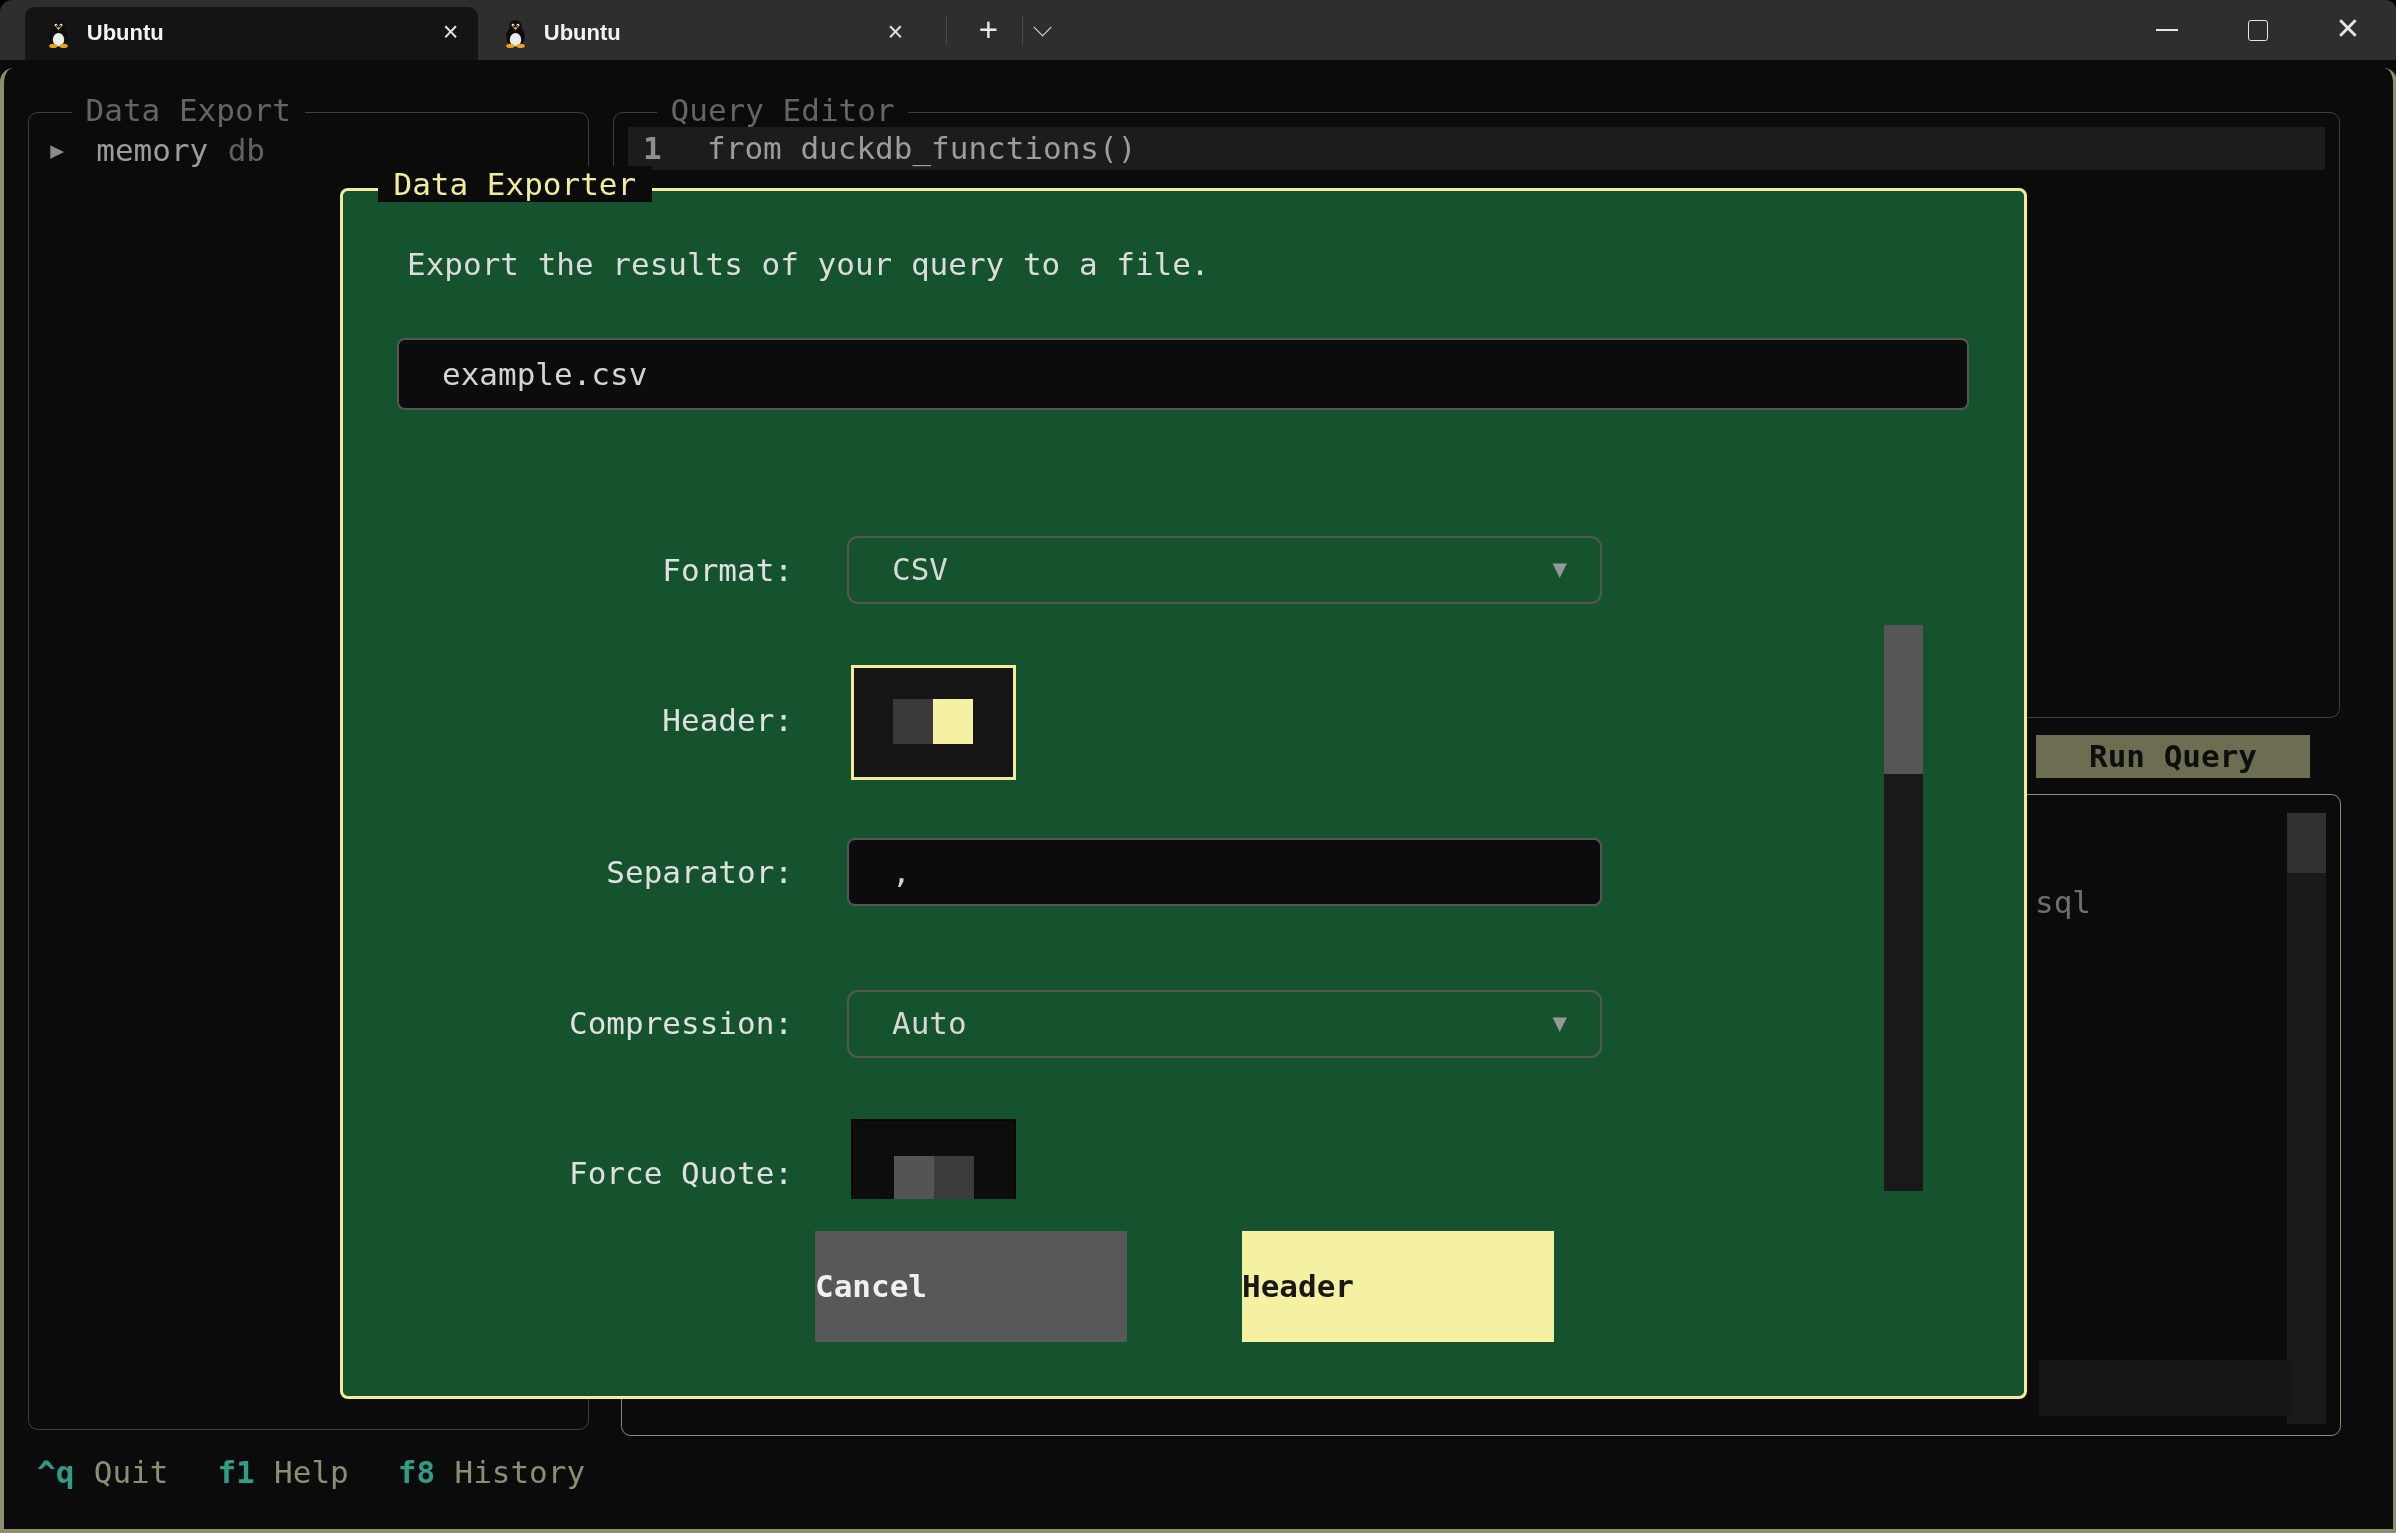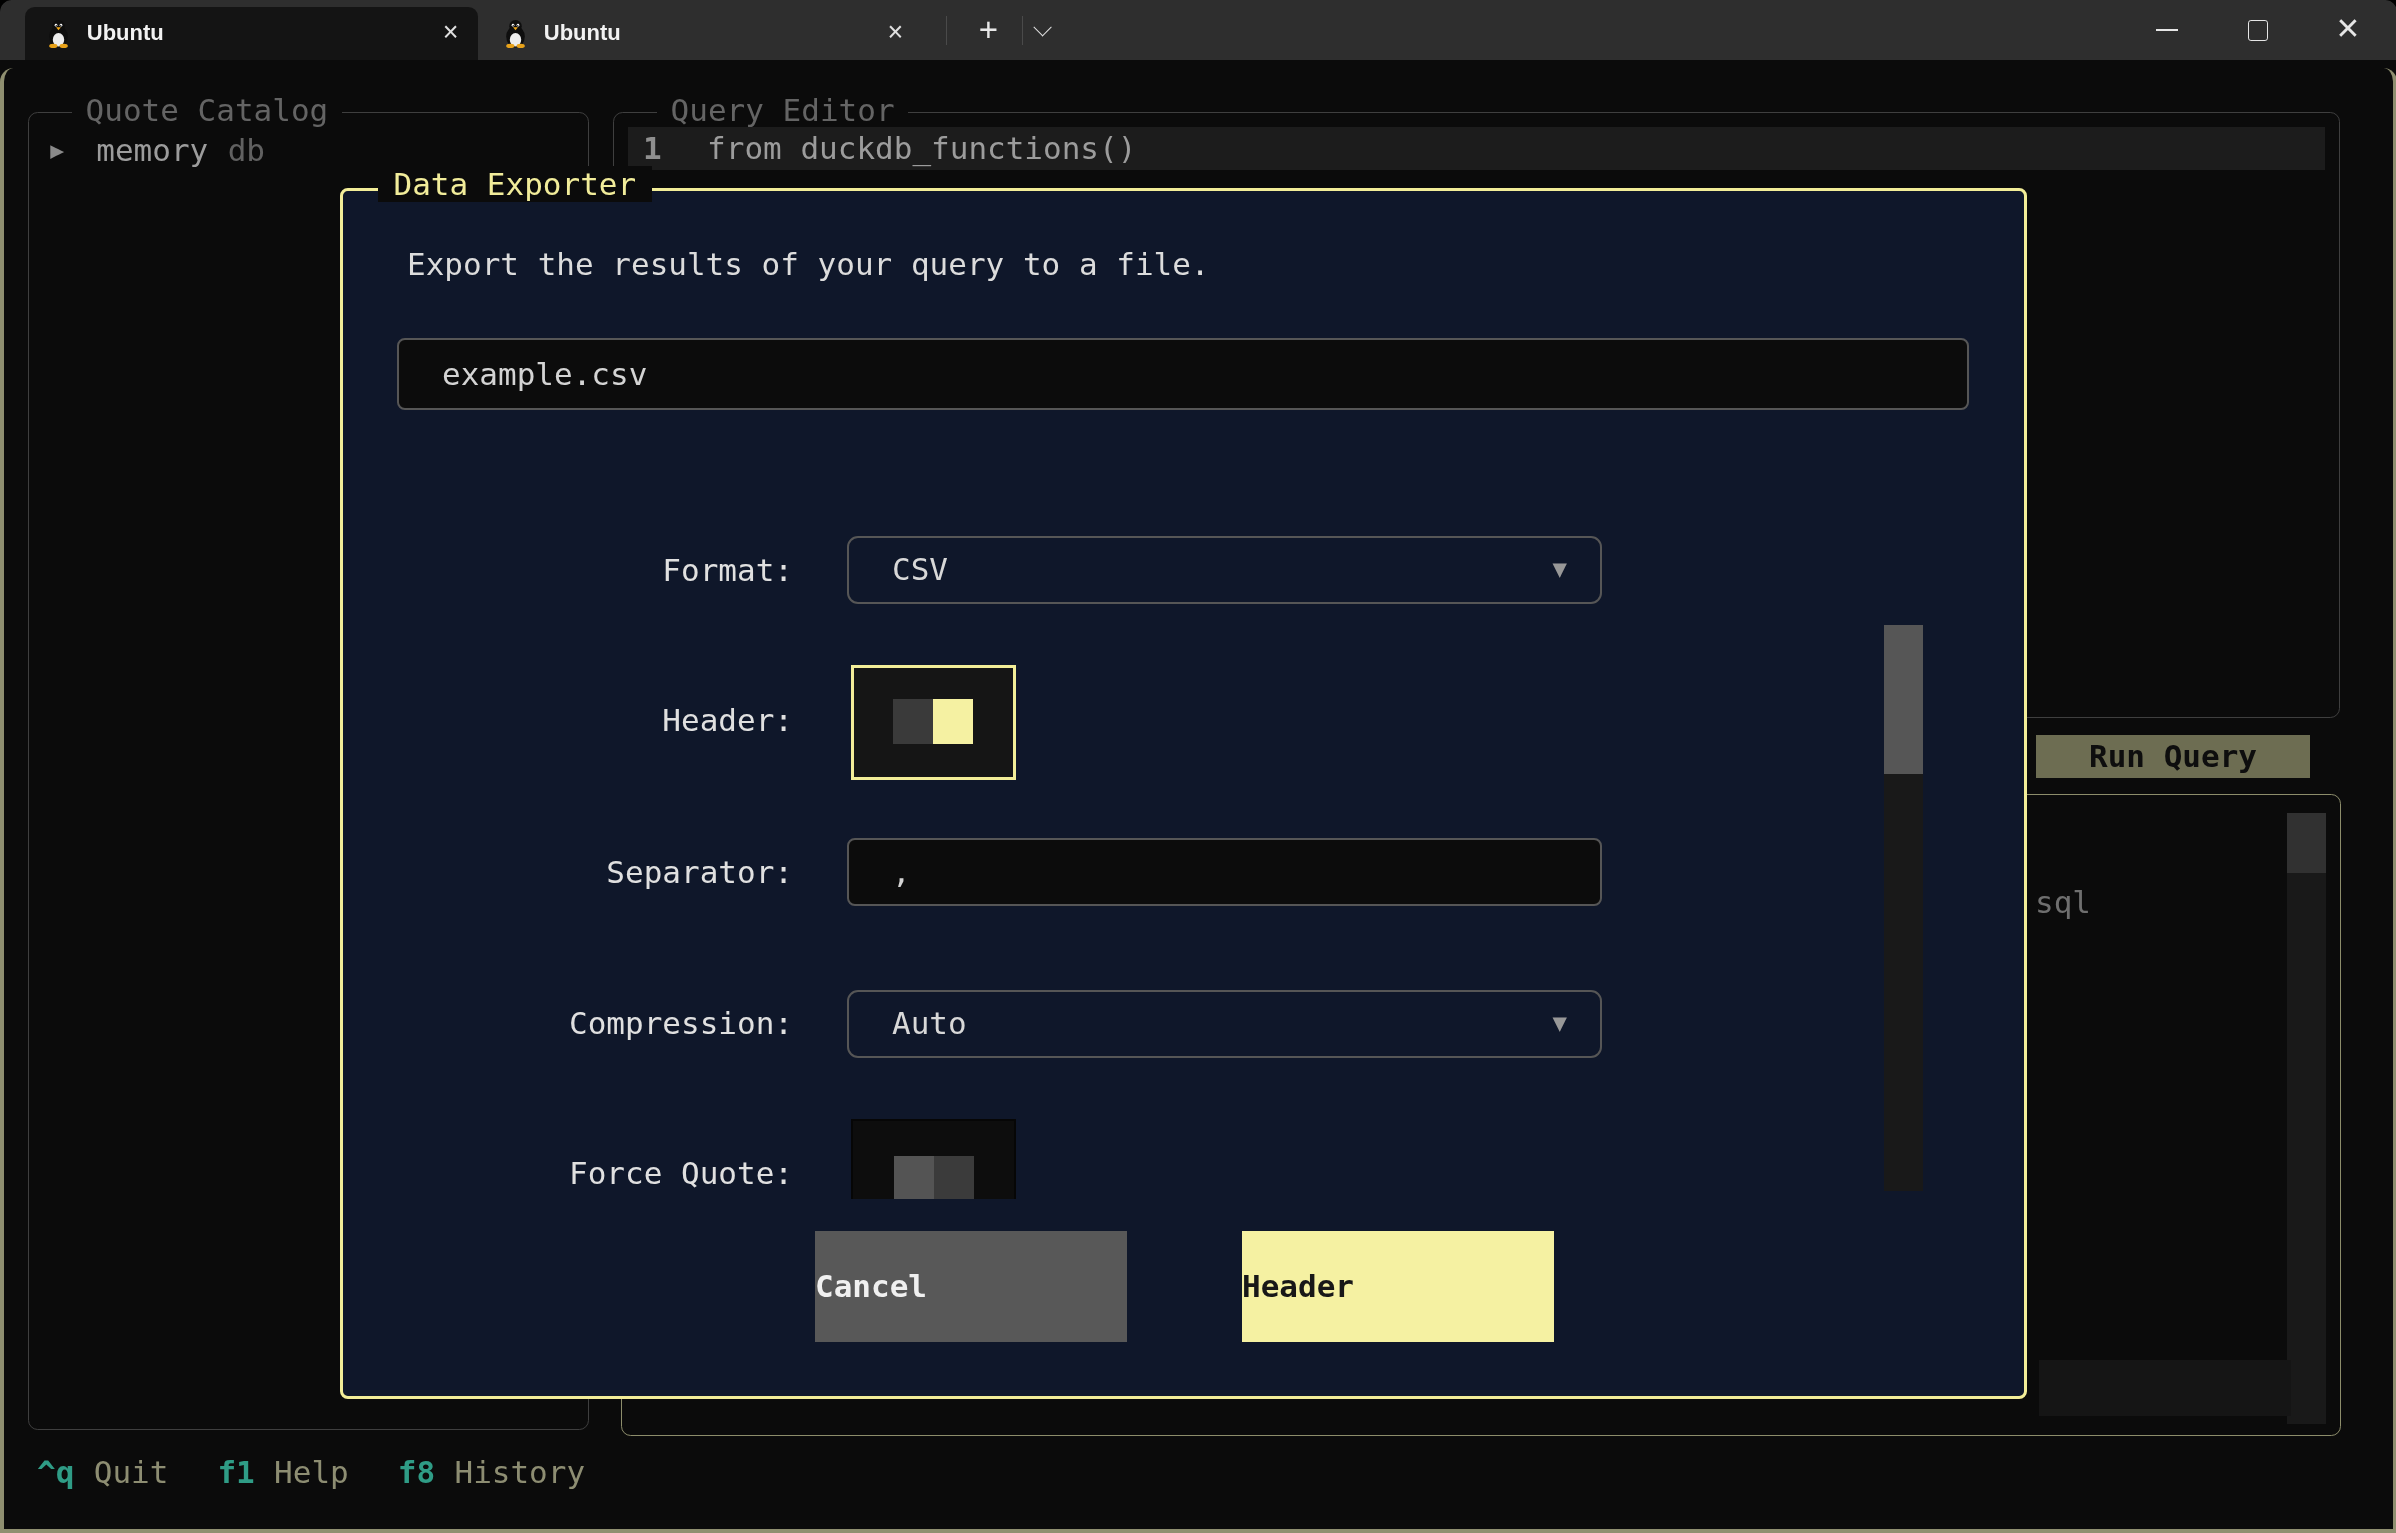--- a/index.html
+++ b/index.html
@@ -56,21 +56,21 @@
   .line-number { color:#8f8f8f; font-weight:bold; margin-left:15.5px; width:41px; }
   .code-text { color:#9c9c9c; margin-left:23px; }
   .run-query-btn { position:absolute; left:2036px; top:735px; width:274px; height:43px; background:#6d6d52;
     color:#0e0e0e; font-weight:bold; text-align:center; line-height:43px; z-index:2; }
   .results-panel { left:621px; top:794px; width:1720px; height:642px; border-color:#8d8d6b; z-index:2; }
   .results-lang { position:absolute; left:1413px; top:89px; color:#6f6f6f; }
   .results-vscroll { position:absolute; left:1665px; top:17.5px; width:39px; height:611px; background:#191919; }
   .results-vthumb { position:absolute; left:0; top:0; width:39px; height:60px; background:#313131; }
   .results-corner { position:absolute; left:1417px; top:565px; width:252px; height:56px; background:#151515; }
   
-  .modal { position:absolute; left:340px; top:188px; width:1687px; height:1211px; background:#0f172a;
+  .modal { position:absolute; left:340px; top:188px; width:1687px; height:1211px; background:#14532d;
     border:3.9px solid #f2ed98; border-radius:7.8px; z-index:10; }
   .modal-title { position:absolute; top:-25px; left:35px; padding:0 15.5px; background:#0b0b0b;
     color:#f1ec9a; white-space:nowrap; }
   .modal-desc { position:absolute; left:64px; top:54px; color:#dcdcdc; line-height:39px; }
   .text-box { position:absolute; border:2.9px solid #565656; border-radius:7.8px; background:#0c0c0c; }
   .filename-box { left:54px; top:147px; width:1572px; height:72px; }
   .text-box input { width:100%; height:100%; background:transparent; border:none; outline:none;
     color:#d4d4d4; font:inherit; padding-left:43px; }
   .field-label { position:absolute; left:0; width:450px; text-align:right; color:#e0e0e0;
     line-height:43px; white-space:pre; }
@@ -147,21 +147,21 @@
     <div class="tb-divider" style="left:1022px"></div>
     <div class="tabmenu-btn"></div>
     <div class="win-btn win-min"></div>
     <div class="win-btn win-max"></div>
     <div class="win-btn win-close"></div>
   </div>
 
   <div class="app-frame"></div>
 
   <div class="panel catalog-panel">
-    <span class="panel-title">Quote Catalog</span>
+    <span class="panel-title">Data Export</span>
     <div class="catalog-item">
       <span class="catalog-arrow">▶</span>
       <span class="catalog-name">memory</span>
       <span class="catalog-type">db</span>
     </div>
   </div>
 
   <div class="panel editor-panel">
     <span class="panel-title">Query Editor</span>
     <div class="editor-line">

